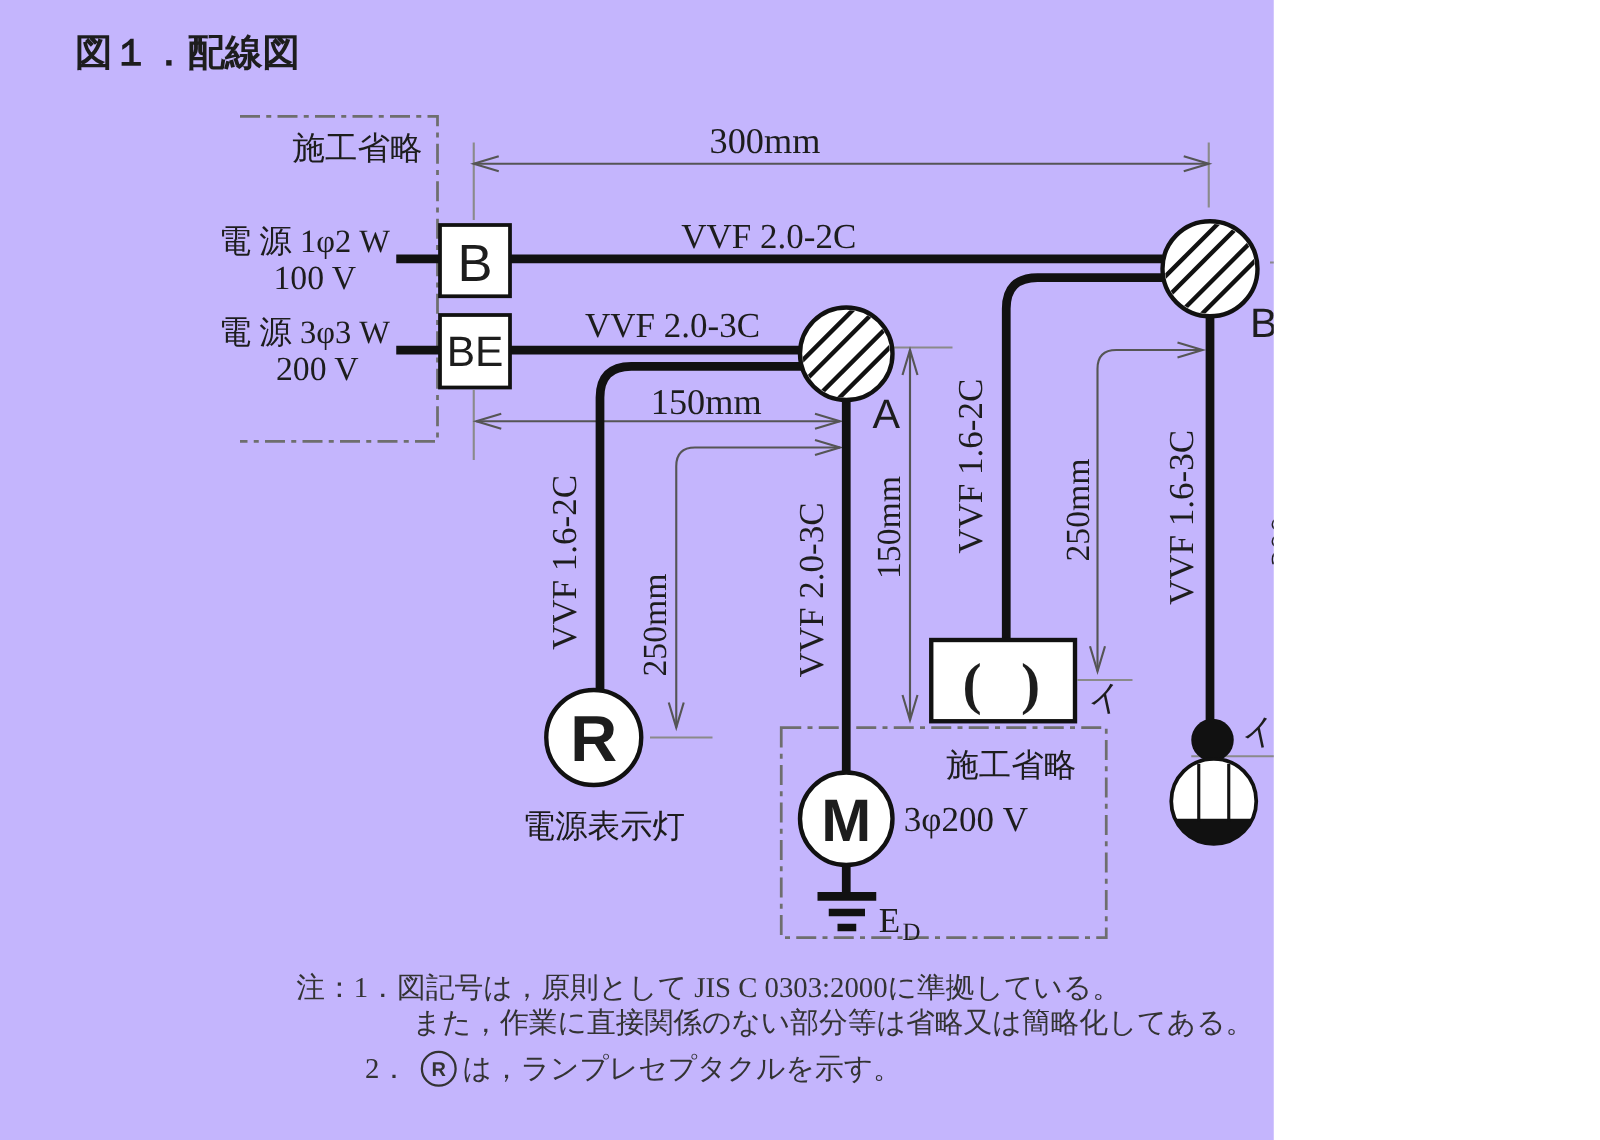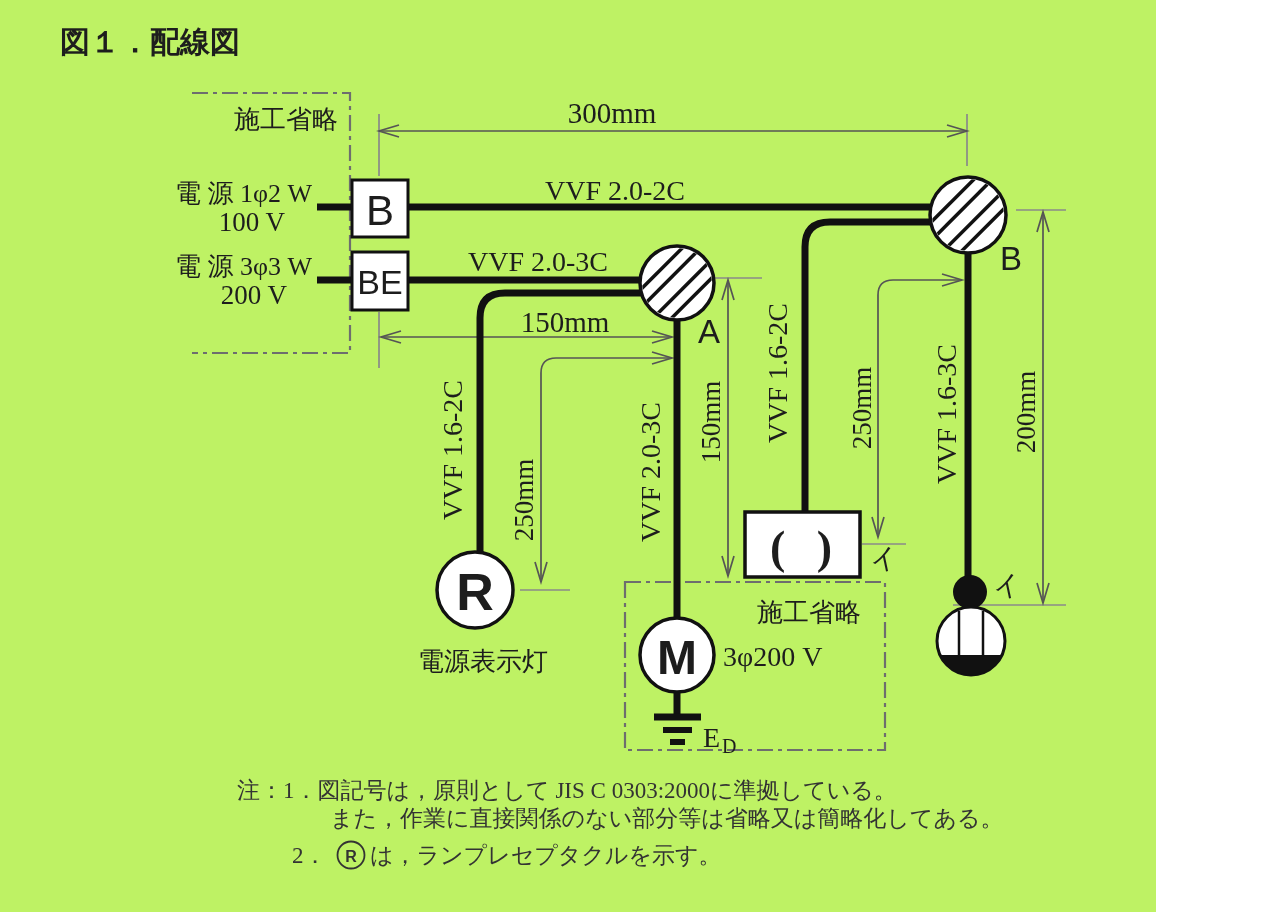--- a/index.html
+++ b/index.html
@@ -1,16 +1,16 @@
 <!DOCTYPE html>
 <html><head>
 <meta charset="utf-8">
 <style>
   html,body{margin:0;padding:0;background:#ffffff;}
-  .stage{position:relative;width:1156px;height:912px;background:#bef264;overflow:hidden;}
+  .stage{position:relative;width:1019px;height:912px;background:#c4b5fd;overflow:hidden;}
   svg{display:block;}
   text{fill:#1d1d1d;}
   .jp{font-family:"Liberation Serif","DejaVu Serif",serif;}
   .lat{font-family:"Liberation Serif","DejaVu Serif",serif;}
   .dev{font-family:"Liberation Sans","DejaVu Sans",sans-serif;}
   .title{font-family:"Liberation Sans","DejaVu Sans",sans-serif;font-weight:bold;}
   .note{fill:#333333;}
   .wire{stroke:#111111;stroke-width:7;fill:none;}
   .thin{stroke:#555555;stroke-width:1.7;fill:none;}
   .tick{stroke:#8a8a8a;stroke-width:1.7;fill:none;}

